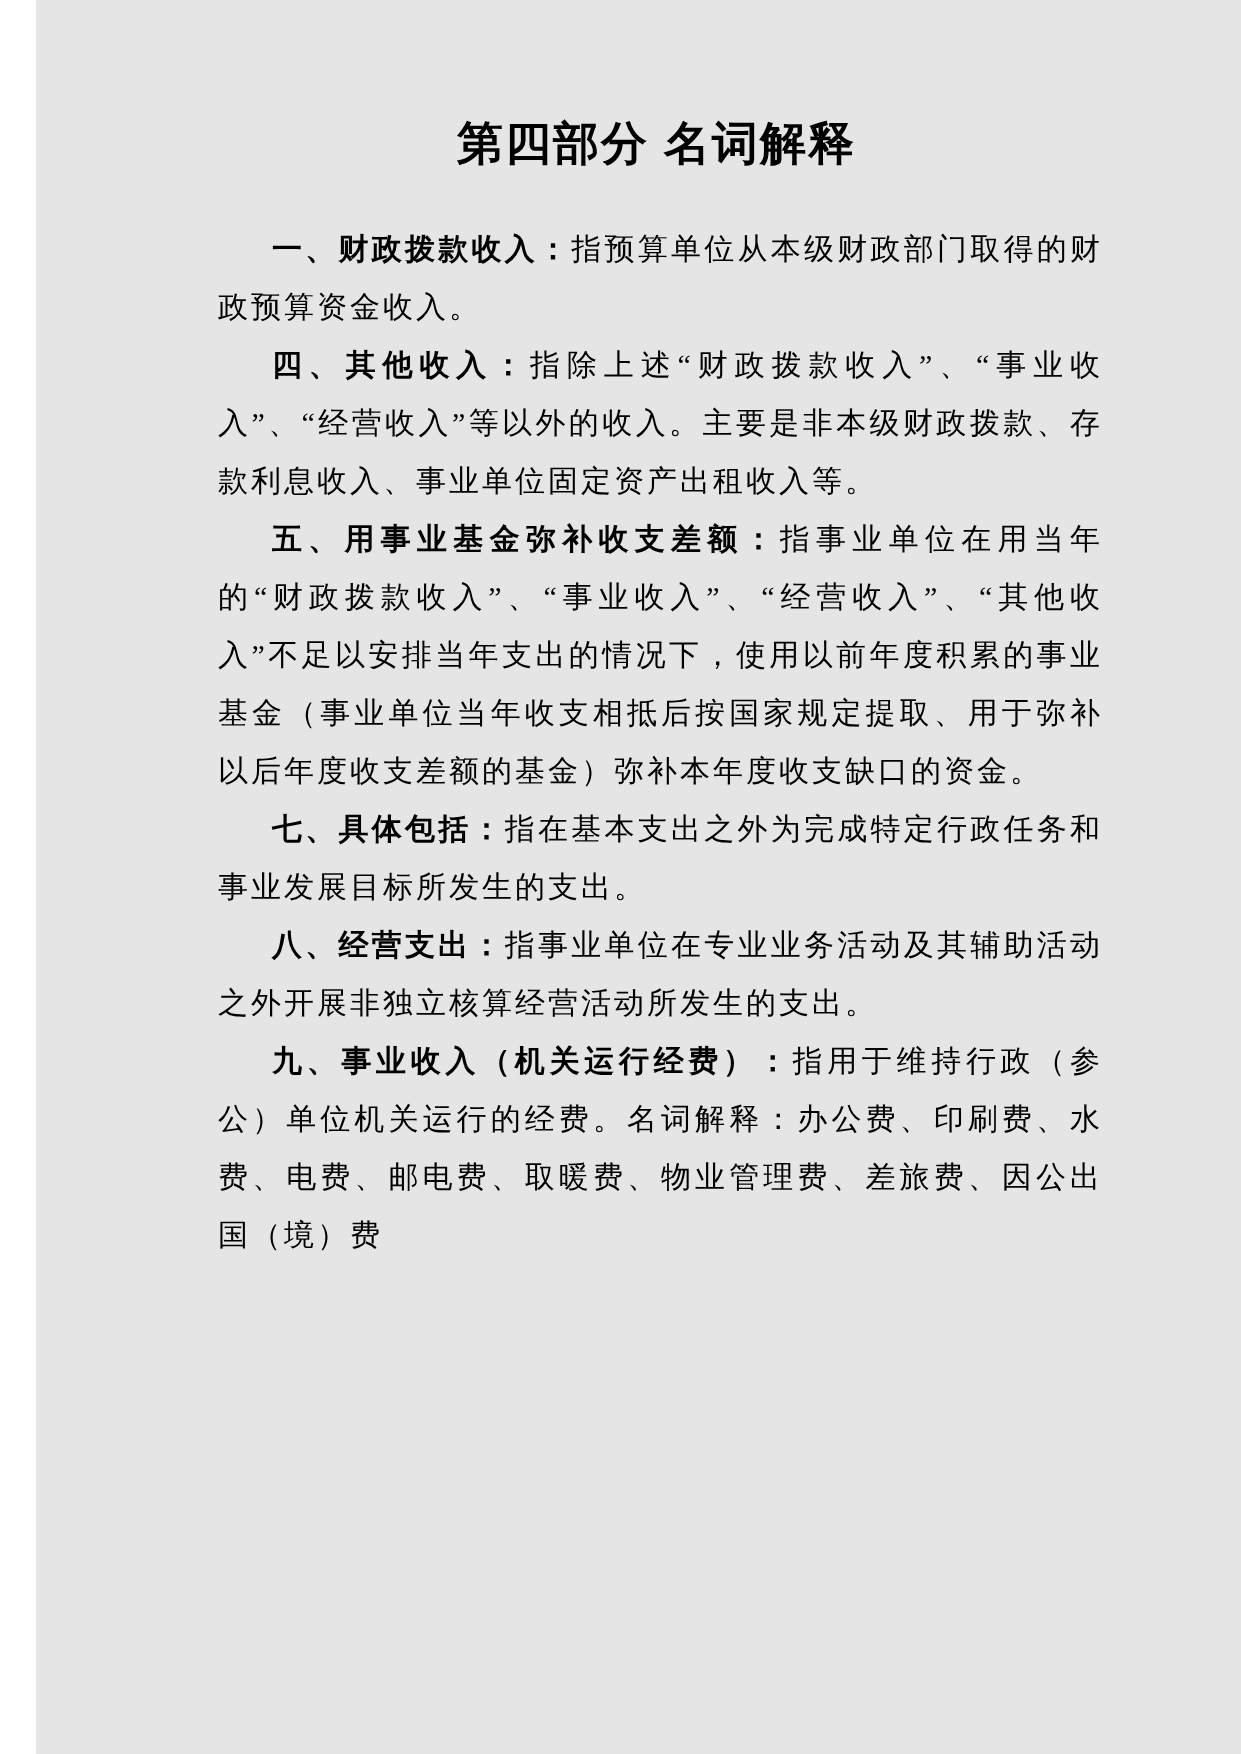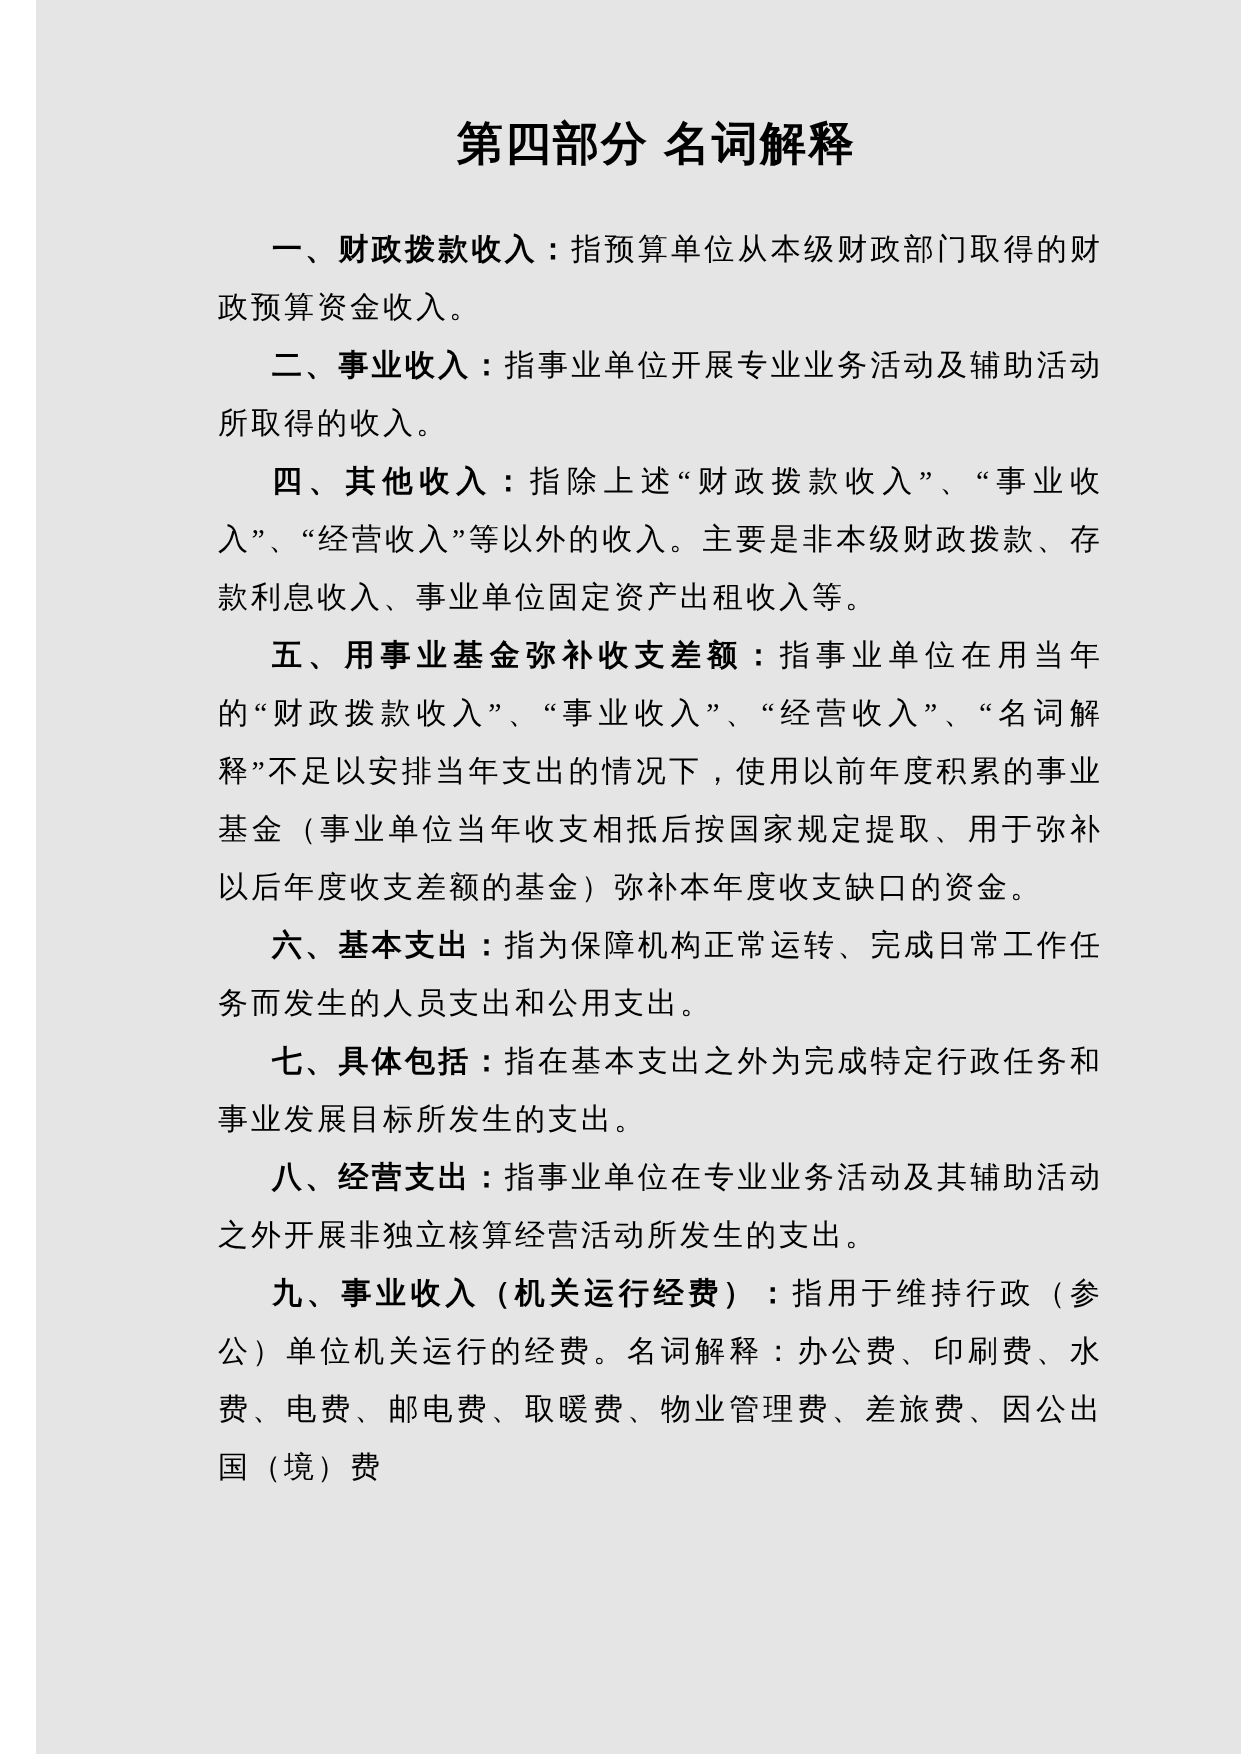--- a/index.html
+++ b/index.html
@@ -66,28 +66,26 @@
 <body>
 
 <div class="page">
 
   <h1 class="doc-title">第四部分 名词解释</h1>
 
   <div class="doc-body">
 
     <p class="para"><span class="term">一、财政拨款收入：</span><span class="def">指预算单位从本级财政部门取得的财政预算资金收入。</span></p>
 
-    <p class="para"><span class="term">二、事业收入：</span><span class="def">指事业单位开展专业业务活动及辅助活动所取得的收入。</span></p>
 
 
     <p class="para"><span class="term">四、其他收入：</span><span class="def">指除上述“财政拨款收入”、“事业收入”、“经营收入”等以外的收入。主要是非本级财政拨款、存款利息收入、事业单位固定资产出租收入等。</span></p>
 
-    <p class="para"><span class="term">五、用事业基金弥补收支差额：</span><span class="def">指事业单位在用当年的“财政拨款收入”、“事业收入”、“经营收入”、“名词解释”不足以安排当年支出的情况下，使用以前年度积累的事业基金（事业单位当年收支相抵后按国家规定提取、用于弥补以后年度收支差额的基金）弥补本年度收支缺口的资金。</span></p>
+    <p class="para"><span class="term">五、用事业基金弥补收支差额：</span><span class="def">指事业单位在用当年的“财政拨款收入”、“事业收入”、“经营收入”、“其他收入”不足以安排当年支出的情况下，使用以前年度积累的事业基金（事业单位当年收支相抵后按国家规定提取、用于弥补以后年度收支差额的基金）弥补本年度收支缺口的资金。</span></p>
 
-    <p class="para"><span class="term">六、基本支出：</span><span class="def">指为保障机构正常运转、完成日常工作任务而发生的人员支出和公用支出。</span></p>
 
     <p class="para"><span class="term">七、具体包括：</span><span class="def">指在基本支出之外为完成特定行政任务和事业发展目标所发生的支出。</span></p>
 
     <p class="para"><span class="term">八、经营支出：</span><span class="def">指事业单位在专业业务活动及其辅助活动之外开展非独立核算经营活动所发生的支出。</span></p>
 
     <p class="para"><span class="term">九、事业收入（机关运行经费）：</span><span class="def">指用于维持行政（参公）单位机关运行的经费。名词解释：办公费、印刷费、水费、电费、邮电费、取暖费、物业管理费、差旅费、因公出国（境）费</span></p>
 
   </div>
 
 

